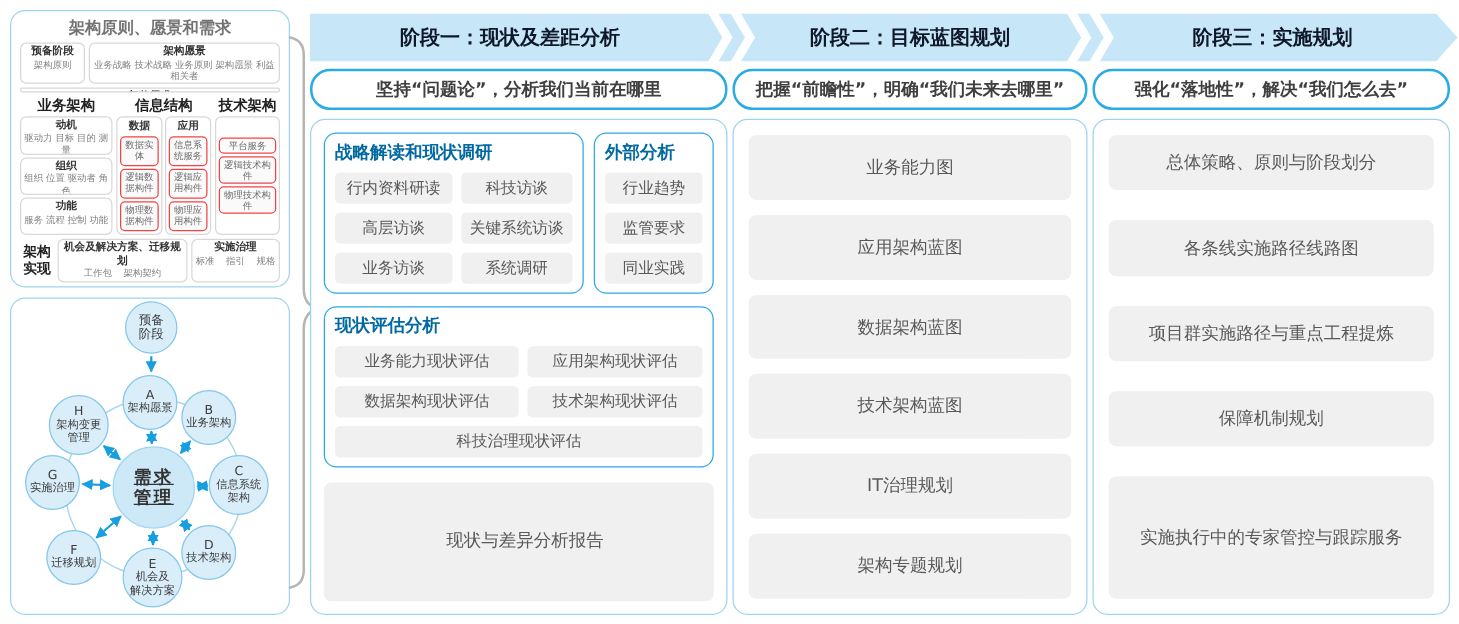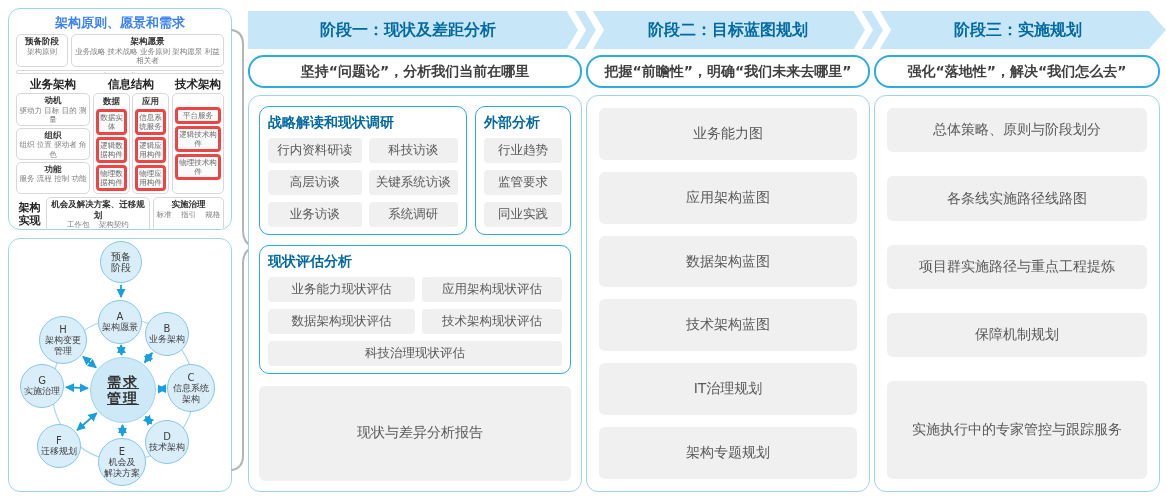--- a/index.html
+++ b/index.html
@@ -5,47 +5,47 @@
   html,body{margin:0;padding:0;background:#fff;font-family:"DejaVu Sans","Liberation Sans",sans-serif;}
   #stage{position:relative;width:1167px;height:499px;background:#fff;overflow:hidden;}
 
   
   .abs{position:absolute;}
   .panel{position:absolute;border:1.5px solid #9fd4ef;border-radius:12px;background:#fff;box-sizing:border-box;}
   .graybox{background:#f0f0f0;border-radius:6px;color:#595959;display:flex;align-items:center;justify-content:center;text-align:center;}
 
   
   #lt{left:8px;top:8px;width:224px;height:222px;padding:5px 7px;display:flex;flex-direction:column;gap:3px;overflow:hidden;}
-  .lt-title{font-weight:bold;font-size:13px;color:#3b82f6;text-align:center;line-height:17px;}
+  .lt-title{font-weight:bold;font-size:13px;color:#737373;text-align:center;line-height:17px;}
   .ltrow{display:flex;gap:3px;}
   .gbox{border:1px solid #d8d8d8;border-radius:5px;background:#fff;padding:1px 2px;text-align:center;overflow:hidden;box-sizing:border-box;}
   .gbox .t{font-weight:bold;font-size:8.5px;color:#333;display:block;line-height:1.25;}
   .gbox .b{font-size:7.5px;color:#808080;display:block;line-height:1.25;}
   .wsp{word-spacing:7px;}
   .sec-h{font-weight:bold;font-size:11.5px;color:#222;text-align:center;line-height:14px;}
-  .mini{border:3px solid #ef4444;border-radius:4px;background:#fafafa;font-size:7.5px;color:#6b6b6b;text-align:center;padding:1px;line-height:1.2;}
+  .mini{border:1px solid #ef4444;border-radius:4px;background:#fafafa;font-size:7.5px;color:#6b6b6b;text-align:center;padding:1px;line-height:1.2;}
   .colflex{display:flex;flex-direction:column;gap:2px;}
   .impl-label{width:27px;font-weight:bold;font-size:11px;color:#222;display:flex;align-items:center;text-align:center;line-height:1.2;}
 
   
   #lb{left:8px;top:238px;width:224px;height:254px;}
   #lb svg{position:absolute;left:0;top:0;}
   .node{position:absolute;border-radius:50%;background:#daeefa;border:1px solid #85c7ea;display:flex;flex-direction:column;align-items:center;justify-content:center;text-align:center;color:#3c3c3c;box-sizing:border-box;}
   .node .letter{font-size:10px;line-height:1.1;}
   .node .nlabel{font-size:9px;line-height:1.15;white-space:pre-line;}
   #center-node{background:#cde8f7;border-color:#9ed5f0;}
   #center-node .nlabel{font-size:14px;font-weight:bold;letter-spacing:2px;color:#333;text-decoration:underline;}
   #prep-node .nlabel{font-size:10px;}
 
   
   #brace{left:226px;top:28px;}
 
   
   #band{left:248px;top:10px;}
-  .phead{position:absolute;top:10px;height:40px;line-height:40px;font-weight:bold;font-size:16px;color:#0369a1;transform:translateX(-50%);white-space:nowrap;}
+  .phead{position:absolute;top:10px;height:40px;line-height:40px;font-weight:bold;font-size:16px;color:#0f172a;transform:translateX(-50%);white-space:nowrap;}
 
   
   .subtitle{position:absolute;top:55px;height:33px;border:2px solid #2aabe3;border-radius:16px;background:#fff;box-sizing:border-box;display:flex;align-items:center;justify-content:center;font-weight:bold;font-size:14px;color:#3f3f3f;white-space:nowrap;}
 
   
   .pcontent{top:95px;height:397px;padding:10px;display:flex;flex-direction:column;}
   .bluebox{border:1.5px solid #2aabe3;border-radius:10px;background:#fff;padding:7px 8px;box-sizing:border-box;}
   .bluebox .bb-title{font-weight:bold;font-size:14px;color:#0369a1;text-align:left;margin-bottom:7px;line-height:1.2;}
   .btn{background:#f0f0f0;border-radius:4px;color:#595959;font-size:12.5px;display:flex;align-items:center;justify-content:center;text-align:center;height:25px;white-space:nowrap;}
   .grid2{display:grid;grid-template-columns:1.05fr 1fr;gap:7px;}

